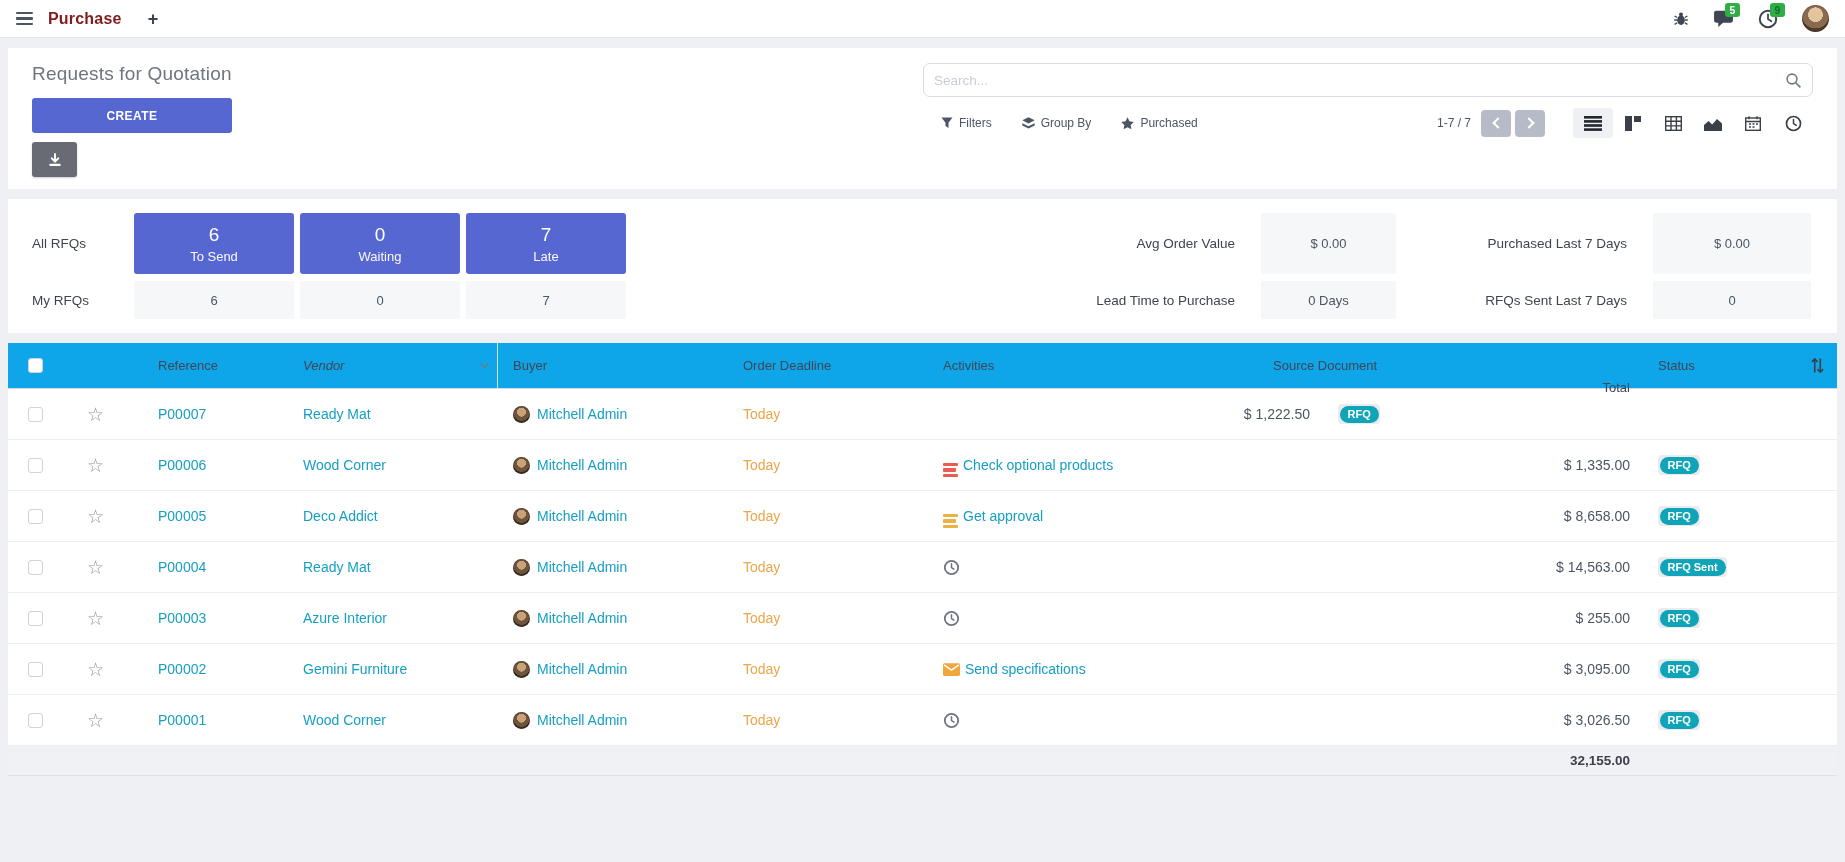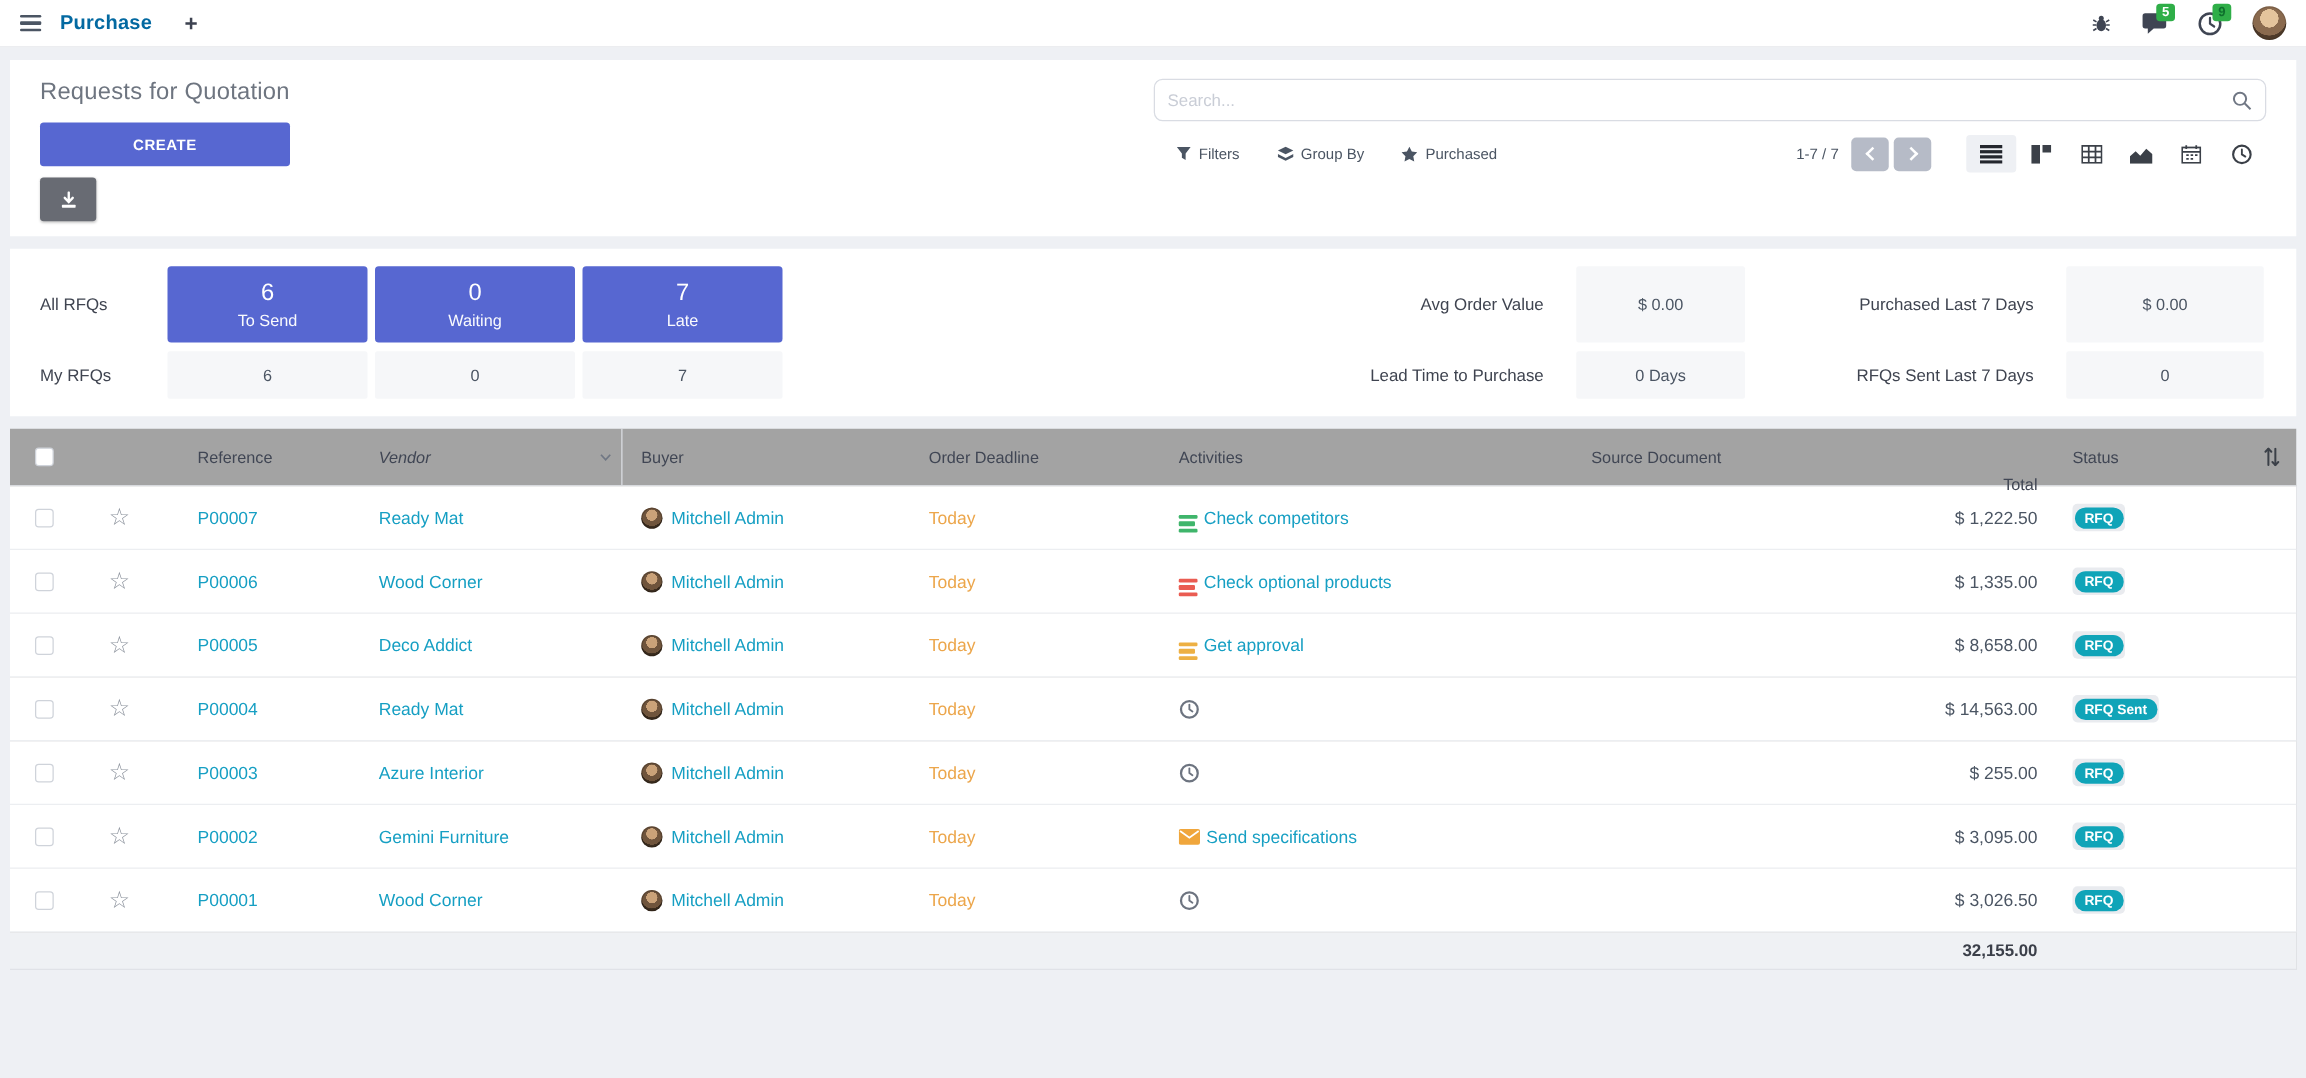--- a/index.html
+++ b/index.html
@@ -5,21 +5,21 @@
   * { box-sizing: border-box; margin: 0; padding: 0; }
   html,body { width:1845px; height:862px; overflow:hidden; }
   body { font-family: "Liberation Sans", sans-serif; background:#eef0f4; color:#4b5563; }
 
   
   .navbar { height:38px; background:#fff; border-bottom:1px solid #e6e8ec;
             display:flex; align-items:center; justify-content:space-between; padding:0 16px; }
   .nav-left { display:flex; align-items:center; }
   .hamburger { display:flex; flex-direction:column; gap:3px; cursor:pointer; }
   .hamburger i { width:17px; height:2.5px; background:#4b5563; border-radius:1px; }
-  .app-name { margin-left:15px; font-size:16px; font-weight:700; color:#0369a1; letter-spacing:.2px; }
+  .app-name { margin-left:15px; font-size:16px; font-weight:700; color:#7f1d1d; letter-spacing:.2px; }
   .nav-plus { margin-left:26px; font-size:18px; font-weight:700; color:#3d4250; line-height:1; cursor:pointer; }
   .nav-right { display:flex; align-items:center; gap:24px; }
   .nav-icn { position:relative; display:flex; align-items:center; cursor:pointer; }
   .nbadge { position:absolute; top:-6px; left:12px; background:#2fae48; color:#fff;
             font-size:10.5px; font-weight:700; border-radius:3px; padding:1px 4px; min-width:15px; text-align:center; }
   .nbadge.dark { color:#0e6f2d; }
   .avatar { width:27px; height:27px; border-radius:50%;
             background: radial-gradient(circle at 50% 36%, #e4c49c 0 33%, #8a6a4e 34% 62%, #4e3a29 63% 100%);
             box-shadow: inset 0 0 0 1px rgba(0,0,0,.12); cursor:pointer; }
 
@@ -65,21 +65,21 @@
   .kpi-label { font-size:13px; margin-top:3px; opacity:.97; }
   .kpi-my { background:#f6f7f9; border-radius:2px; height:38px; display:flex; align-items:center; justify-content:center;
             font-size:13px; color:#4b5563; cursor:pointer; }
   .dash-right { display:grid; grid-template-columns:225px 135px 205px 158px; grid-template-rows:61px 38px;
                 column-gap:26px; row-gap:7px; align-items:center; margin-right:2px; }
   .stat-label { font-size:13.5px; color:#3f4450; text-align:right; }
   .stat-val { background:#f6f7f9; border-radius:2px; height:100%; display:flex; align-items:center; justify-content:center;
               font-size:13px; color:#4b5563; cursor:pointer; }
 
   
-  .tablecard { background:#a3a3a3; }
+  .tablecard { background:#0ea5e9; }
   .thead, .trow, .tfoot { display:flex; align-items:center; }
   .thead { height:46px; border-bottom:1px solid #d8dade; font-size:13px; color:#404654; font-weight:500; }
   .trow { height:51px; font-size:14px; border-bottom:1px solid #eceef1; background:#fff; }
   .c-sel { width:55px; display:flex; justify-content:center; }
   .c-star{ width:65px; display:flex; justify-content:center; }
   .c-ref { width:160px; padding-left:30px; }
   .c-ven { width:210px; padding-left:15px; display:flex; align-items:center; }
   .c-buy { width:225px; padding-left:15px; display:flex; align-items:center; gap:7px; }
   .c-dead{ width:220px; padding-left:20px; }
   .c-act { width:320px; display:flex; align-items:center; gap:5px; }
@@ -334,28 +334,20 @@
           </div>
     <div class="c-ref"><a class="lnk">P00007</a></div>
     <div class="c-ven">
             <a class="lnk">Ready Mat</a>
           </div>
     <div class="c-buy">
       <span class="mini-avatar"></span>
       <a class="lnk">Mitchell Admin</a>
     </div>
     <div class="c-dead"><span class="deadline">Today</span></div>
-    <div class="c-act">
-      <span class="act-icon"><span class="li-bars lg">
-                <i></i>
-                <i></i>
-                <i></i>
-              </span></span>
-      <span class="act-txt">Check competitors</span>
-    </div>
     <div class="c-src"></div>
     <div class="c-tot"><span class="lnk">$ 1,222.50</span></div>
     <div class="c-stat"><span class="badge-chip"><span class="badge">RFQ</span></span></div>
     <div class="c-set"></div>
   </div>
 
   <div class="trow">
     <div class="c-sel">
             <span class="cbox"></span>
           </div>

